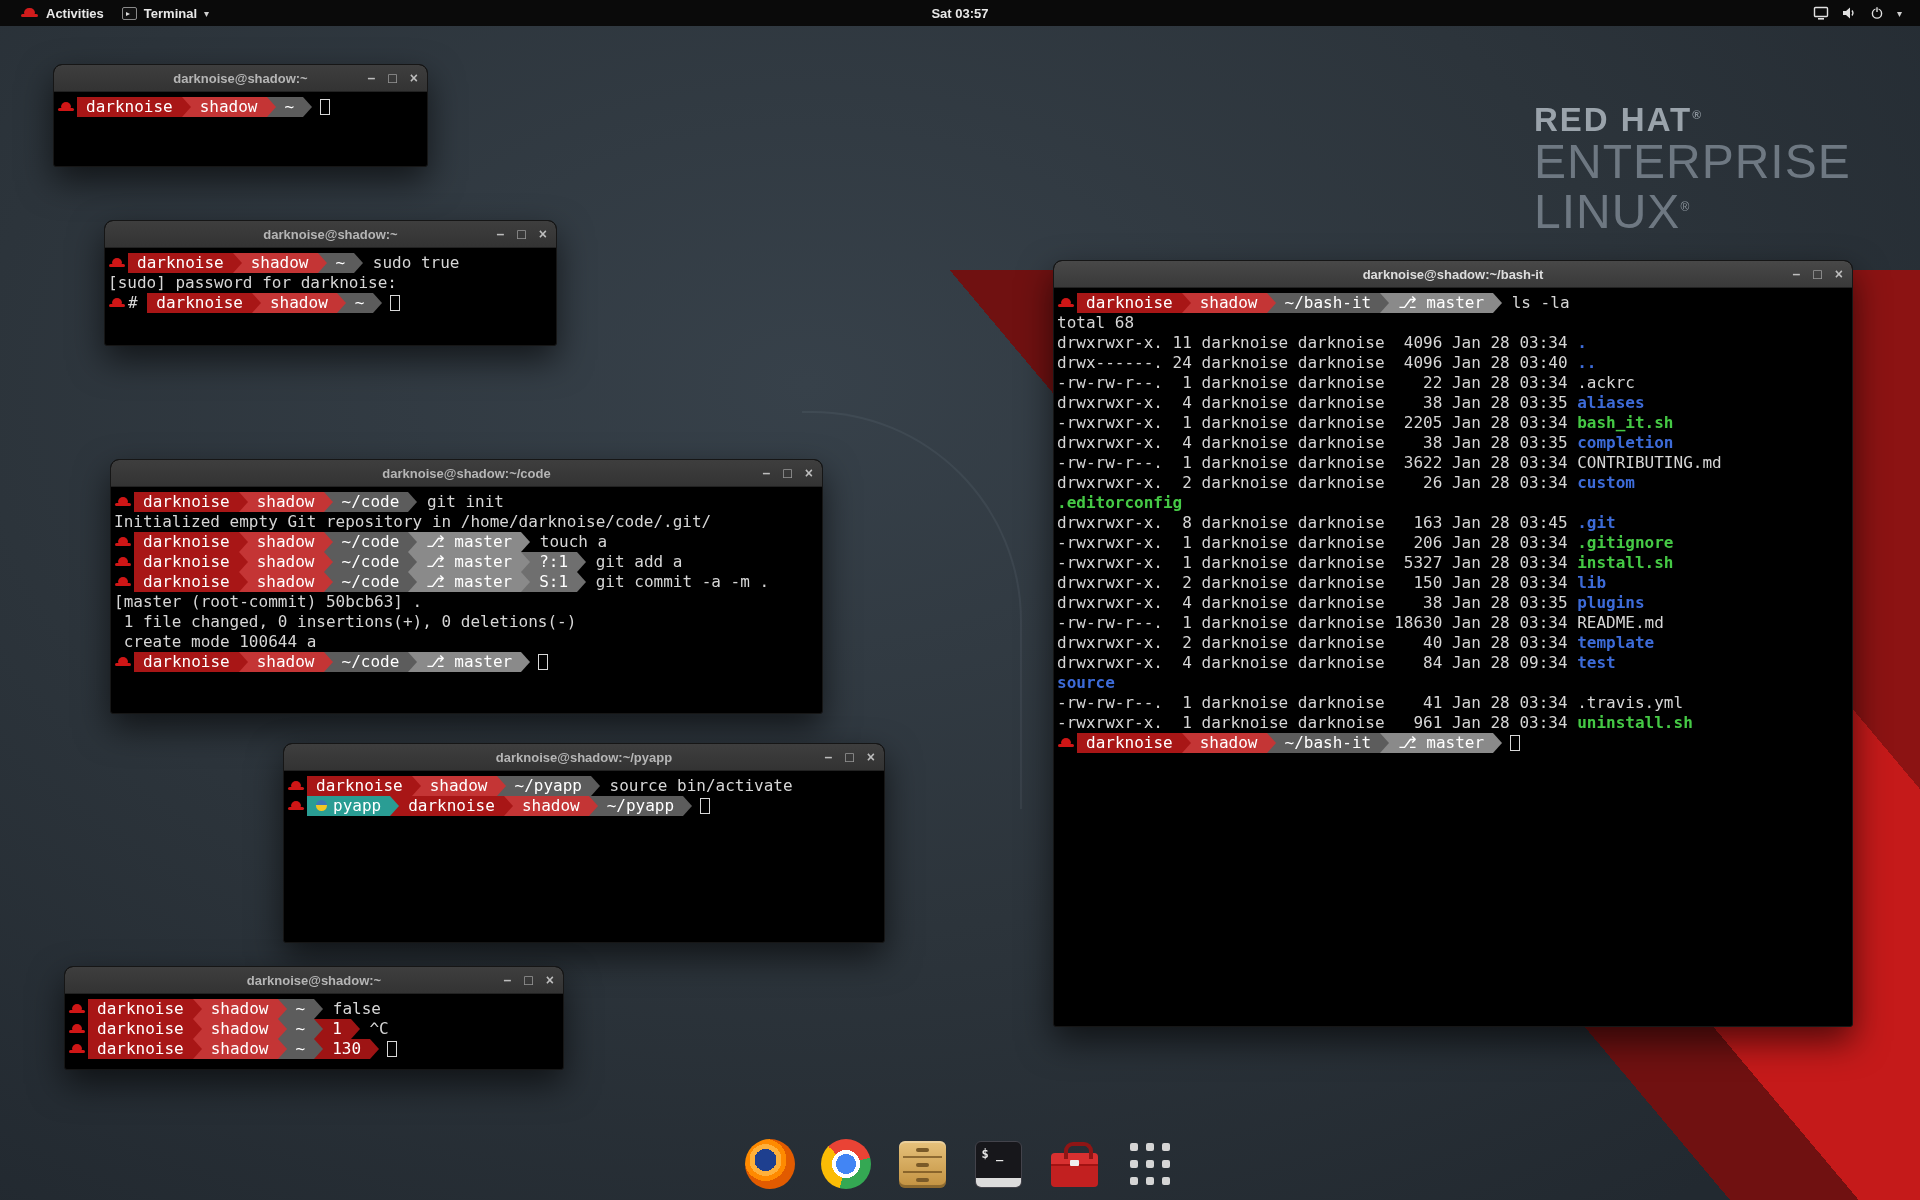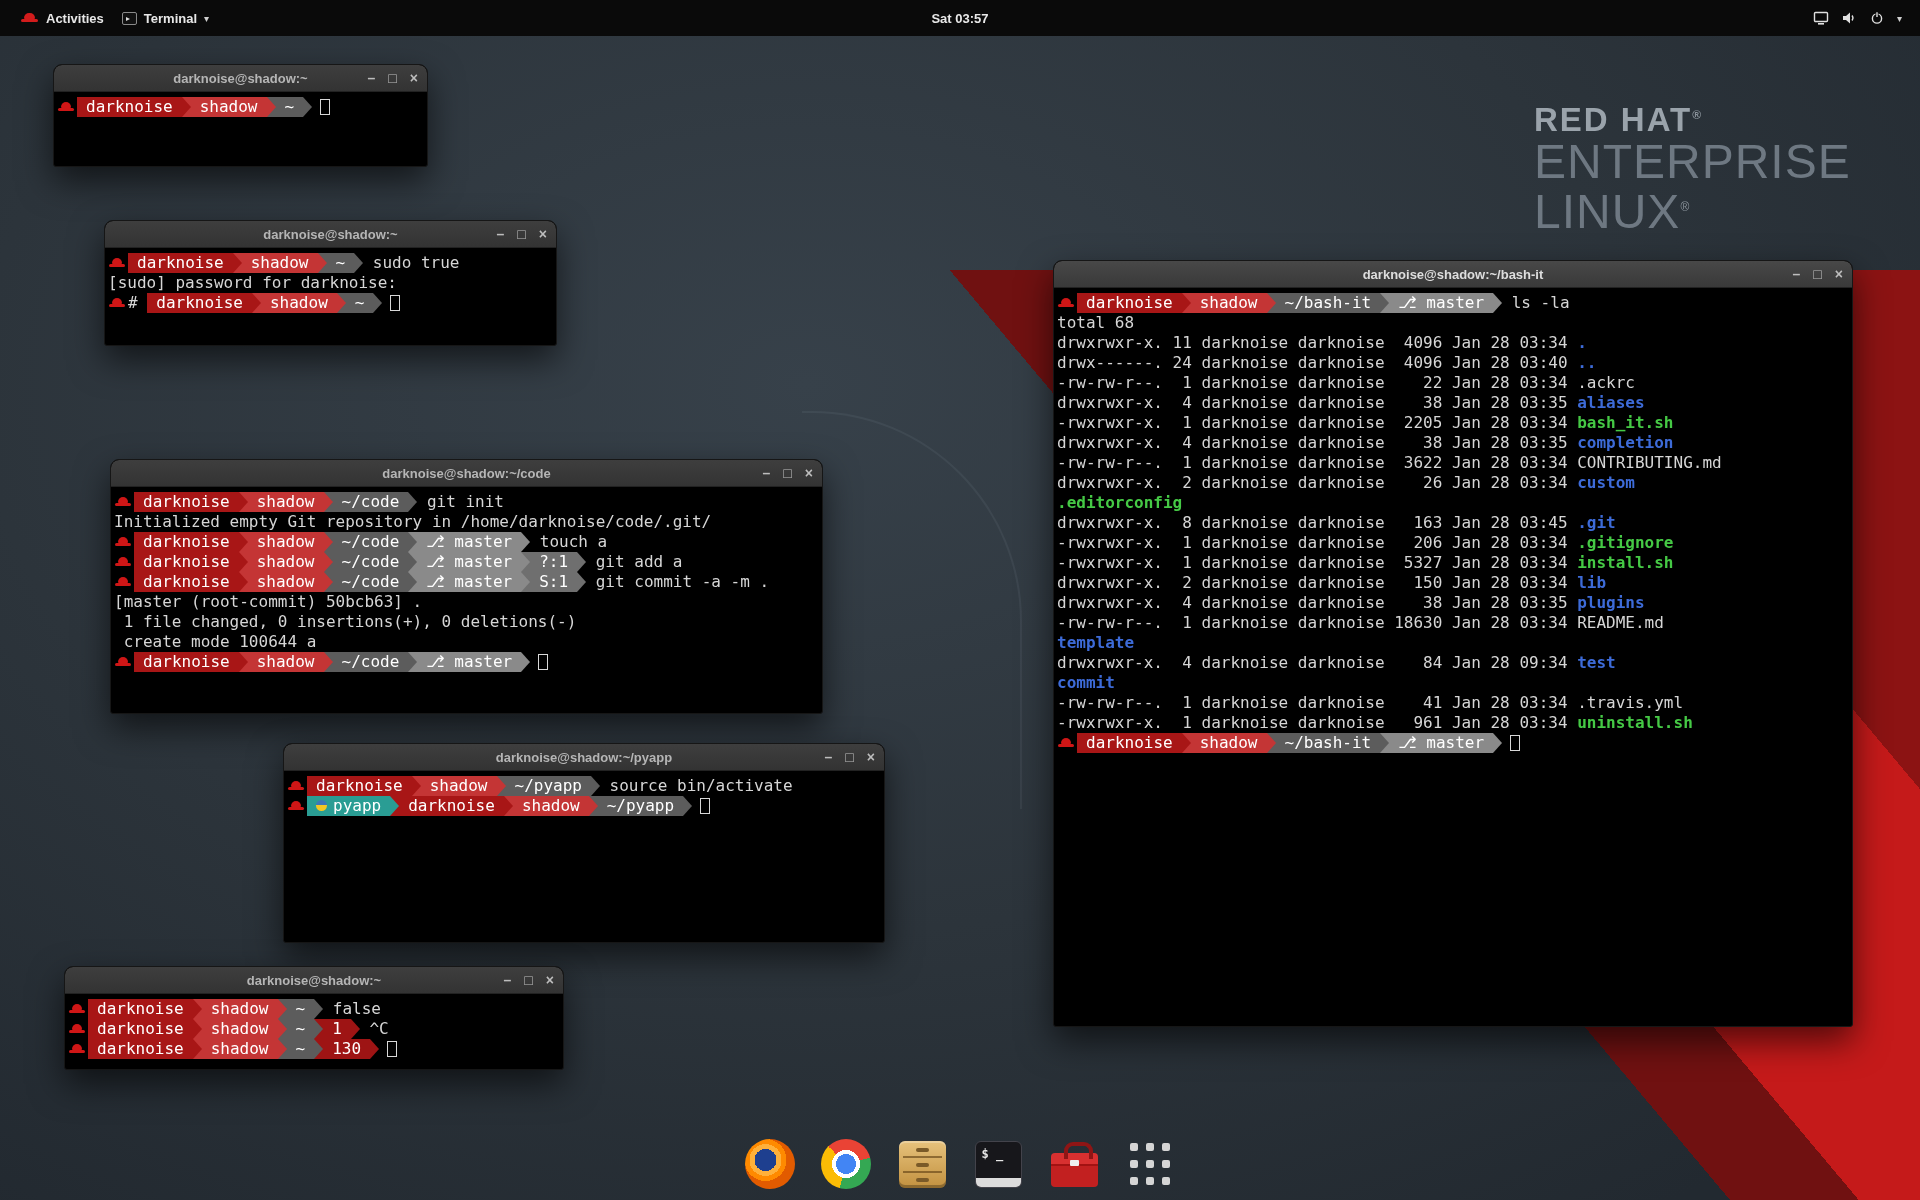--- a/index.html
+++ b/index.html
@@ -4,21 +4,21 @@
 <style>
   *{margin:0;padding:0;box-sizing:border-box}
   html,body{width:1920px;height:1200px;overflow:hidden}
   body{
     position:relative;cursor:default;
     font-family:"Liberation Sans","DejaVu Sans",sans-serif;
     background:radial-gradient(1500px 1000px at 42% 32%, #37414a 0%, #2c343b 55%, #222930 100%);
   }
 
   
-  .topbar{position:absolute;top:0;left:0;right:0;height:36px;background:#0a0a0a;color:#e8e8e8;
+  .topbar{position:absolute;top:0;left:0;right:0;height:26px;background:#0a0a0a;color:#e8e8e8;
     display:flex;align-items:center;font-size:13px;font-weight:bold;z-index:100;padding:7px 12px}
   .tb-group{display:flex;align-items:center;gap:7px;height:100%;padding:0 9px}
   .tb-clock{position:absolute;left:50%;transform:translateX(-50%);top:0;height:100%;display:flex;align-items:center;padding:0 10px}
   .tb-right{margin-left:auto;display:flex;align-items:center;gap:13px;height:100%;padding:0 6px}
   .caret{font-size:10px;color:#cfcfcf}
   .tophat{width:18px;height:14px;position:relative;display:inline-block}
   .tophat::before{content:"";position:absolute;left:3px;top:2px;width:11px;height:6px;background:#d21c1c;border-radius:5px 5px 1px 1px}
   .tophat::after{content:"";position:absolute;left:0;top:8px;width:17px;height:3px;background:#d21c1c;border-radius:2px}
   .tb-termicon{width:15px;height:13px;background:#111;border:1px solid #8a8a8a;border-radius:2px;position:relative;display:inline-block}
   .tb-termicon::before{content:"";position:absolute;left:3px;top:4px;border-left:4px solid #ddd;border-top:2px solid transparent;border-bottom:2px solid transparent}
@@ -231,23 +231,23 @@
       <div class="tline"><span class="seg plain">drwxrwxr-x.  4 darknoise darknoise    38 Jan 28 03:35 </span><span class="seg dir">completion</span></div>
       <div class="tline"><span class="seg plain">-rw-rw-r--.  1 darknoise darknoise  3622 Jan 28 03:34 CONTRIBUTING.md</span></div>
       <div class="tline"><span class="seg plain">drwxrwxr-x.  2 darknoise darknoise    26 Jan 28 03:34 </span><span class="seg dir">custom</span></div>
       <div class="tline"><span class="seg exec">.editorconfig</span></div>
       <div class="tline"><span class="seg plain">drwxrwxr-x.  8 darknoise darknoise   163 Jan 28 03:45 </span><span class="seg dir">.git</span></div>
       <div class="tline"><span class="seg plain">-rwxrwxr-x.  1 darknoise darknoise   206 Jan 28 03:34 </span><span class="seg exec">.gitignore</span></div>
       <div class="tline"><span class="seg plain">-rwxrwxr-x.  1 darknoise darknoise  5327 Jan 28 03:34 </span><span class="seg exec">install.sh</span></div>
       <div class="tline"><span class="seg plain">drwxrwxr-x.  2 darknoise darknoise   150 Jan 28 03:34 </span><span class="seg dir">lib</span></div>
       <div class="tline"><span class="seg plain">drwxrwxr-x.  4 darknoise darknoise    38 Jan 28 03:35 </span><span class="seg dir">plugins</span></div>
       <div class="tline"><span class="seg plain">-rw-rw-r--.  1 darknoise darknoise 18630 Jan 28 03:34 README.md</span></div>
-      <div class="tline"><span class="seg dir">template</span></div>
+      <div class="tline"><span class="seg plain">drwxrwxr-x.  2 darknoise darknoise    40 Jan 28 03:34 </span><span class="seg dir">template</span></div>
       <div class="tline"><span class="seg plain">drwxrwxr-x.  4 darknoise darknoise    84 Jan 28 09:34 </span><span class="seg dir">test</span></div>
-      <div class="tline"><span class="seg dir">commit</span></div>
+      <div class="tline"><span class="seg dir">source</span></div>
       <div class="tline"><span class="seg plain">-rw-rw-r--.  1 darknoise darknoise    41 Jan 28 03:34 .travis.yml</span></div>
       <div class="tline"><span class="seg plain">-rwxrwxr-x.  1 darknoise darknoise   961 Jan 28 03:34 </span><span class="seg exec">uninstall.sh</span></div>
       <div class="tline"><span class="phat"></span><span class="seg user" style="background: rgb(168, 22, 22);">darknoise</span><span class="psep" style="border-left-color: rgb(168, 22, 22); background: rgb(196, 53, 53);"></span><span class="seg host" style="background: rgb(196, 53, 53);">shadow</span><span class="psep" style="border-left-color: rgb(196, 53, 53); background: rgb(92, 92, 92);"></span><span class="seg path" style="background: rgb(92, 92, 92);">~/bash-it</span><span class="psep" style="border-left-color: rgb(92, 92, 92); background: rgb(138, 138, 138);"></span><span class="seg git" style="background: rgb(138, 138, 138);">⎇ master</span><span class="psep" style="border-left-color: rgb(138, 138, 138);"></span><span class="cursor"></span></div>
     </div>
 </div>
 
 <div class="dock">
   <div class="dock-item">
       <div class="icon-firefox"></div>
     </div>

